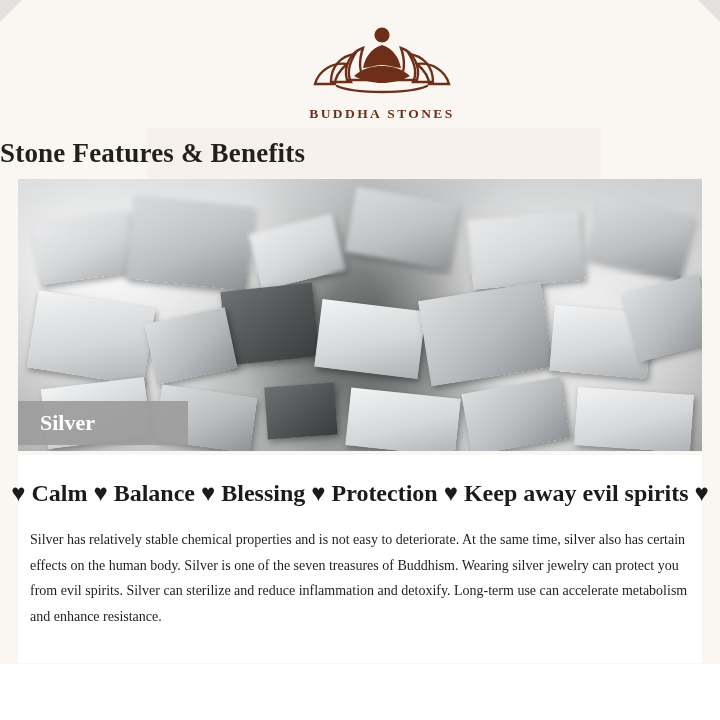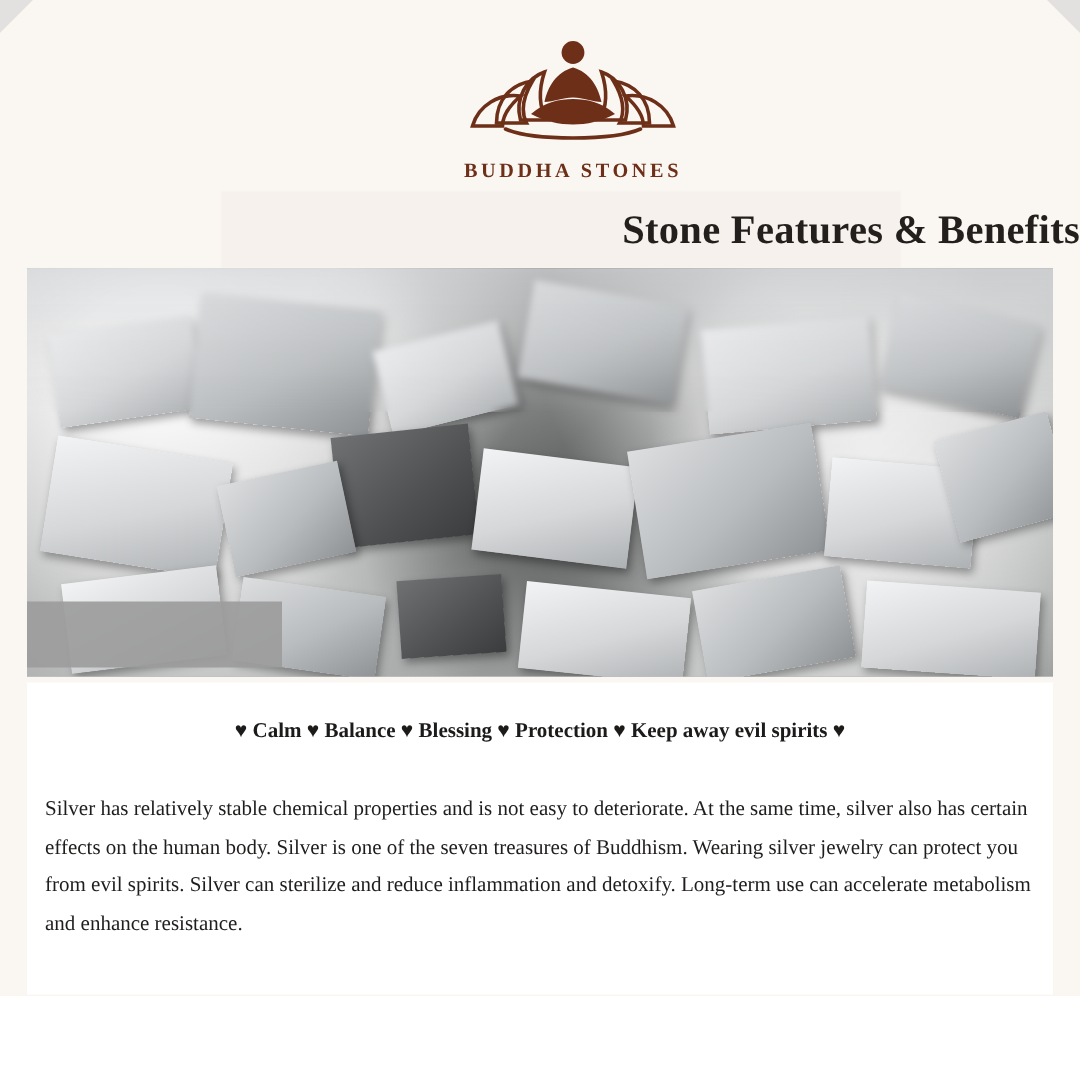--- a/index.html
+++ b/index.html
@@ -67,21 +67,21 @@
     background: #f6f1ec;
     box-shadow: 0 0 0 1px rgba(0,0,0,0.01);
   }
   .title-text {
     position: absolute;
     top: 128px;
     left: 0;
     right: 0;
     height: 50px;
     line-height: 50px;
-    text-align: right;
+    text-align: left;
     font-family: "Liberation Serif", serif;
     font-size: 27px;
     font-weight: bold;
     color: #231f1d;
     letter-spacing: 0.2px;
   }
 
   
   .hero {
     position: absolute;
@@ -156,21 +156,21 @@
     height: 208px;
     background: #ffffff;
   }
   .keywords {
     position: absolute;
     top: 480px;
     left: 0;
     width: 720px;
     text-align: center;
     font-family: "Liberation Serif", serif;
-    font-size: 14px;
+    font-size: 24px;
     font-weight: bold;
     color: #1d1b1a;
     white-space: nowrap;
   }
   .paragraph {
     position: absolute;
     top: 527px;
     left: 30px;
     width: 668px;
     font-family: "Liberation Serif", serif;
@@ -241,19 +241,20 @@
     <div class="facet light" style="left:26px;  top:204px; width:104px; height:60px; transform:rotate(-7deg);"></div>
     <div class="facet" style="left:140px; top:212px; width:96px;  height:56px; transform:rotate(8deg);"></div>
     <div class="facet dark" style="left:248px; top:206px; width:70px;  height:52px; transform:rotate(-4deg);"></div>
     <div class="facet light" style="left:330px; top:214px; width:110px; height:58px; transform:rotate(6deg);"></div>
     <div class="facet" style="left:448px; top:206px; width:100px; height:62px; transform:rotate(-10deg);"></div>
     <div class="facet light" style="left:558px; top:212px; width:116px; height:58px; transform:rotate(4deg);"></div>
     <div class="hero-blur-top"></div>
   </div>
 
   <div class="caption-bar"></div>
+  <div class="caption-text">Silver</div>
 
   <div class="body-panel"></div>
   <div class="keywords">♥ Calm ♥ Balance ♥ Blessing ♥ Protection ♥ Keep away evil spirits ♥</div>
   <div class="paragraph">Silver has relatively stable chemical properties and is not easy to deteriorate. At the same time, silver also has certain effects on the human body. Silver is one of the seven treasures of Buddhism. Wearing silver jewelry can protect you from evil spirits. Silver can sterilize and reduce inflammation and detoxify. Long-term use can accelerate metabolism and enhance resistance.</div>
   <div class="footer-space"></div>
 
 </div>
 
 </body></html>

